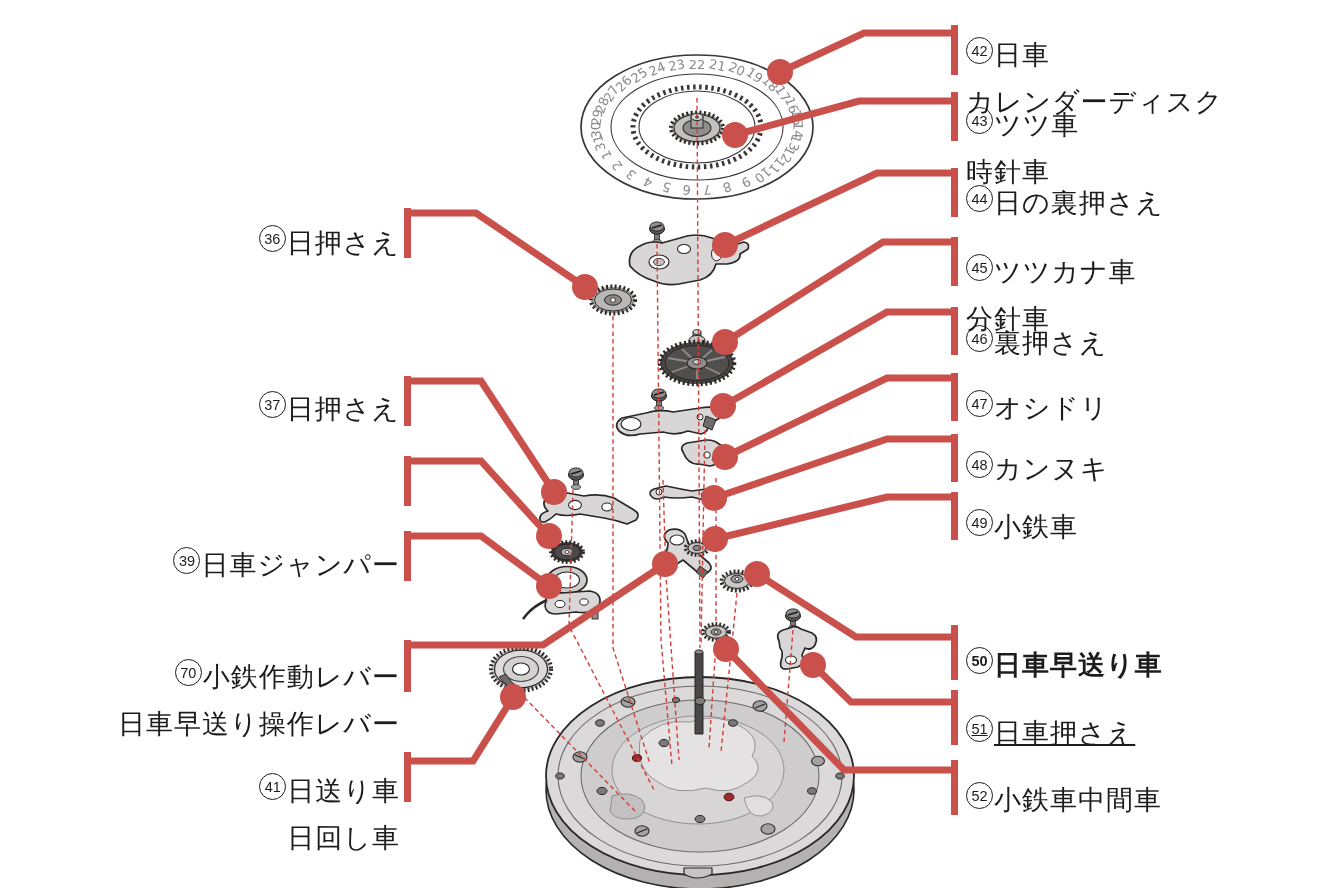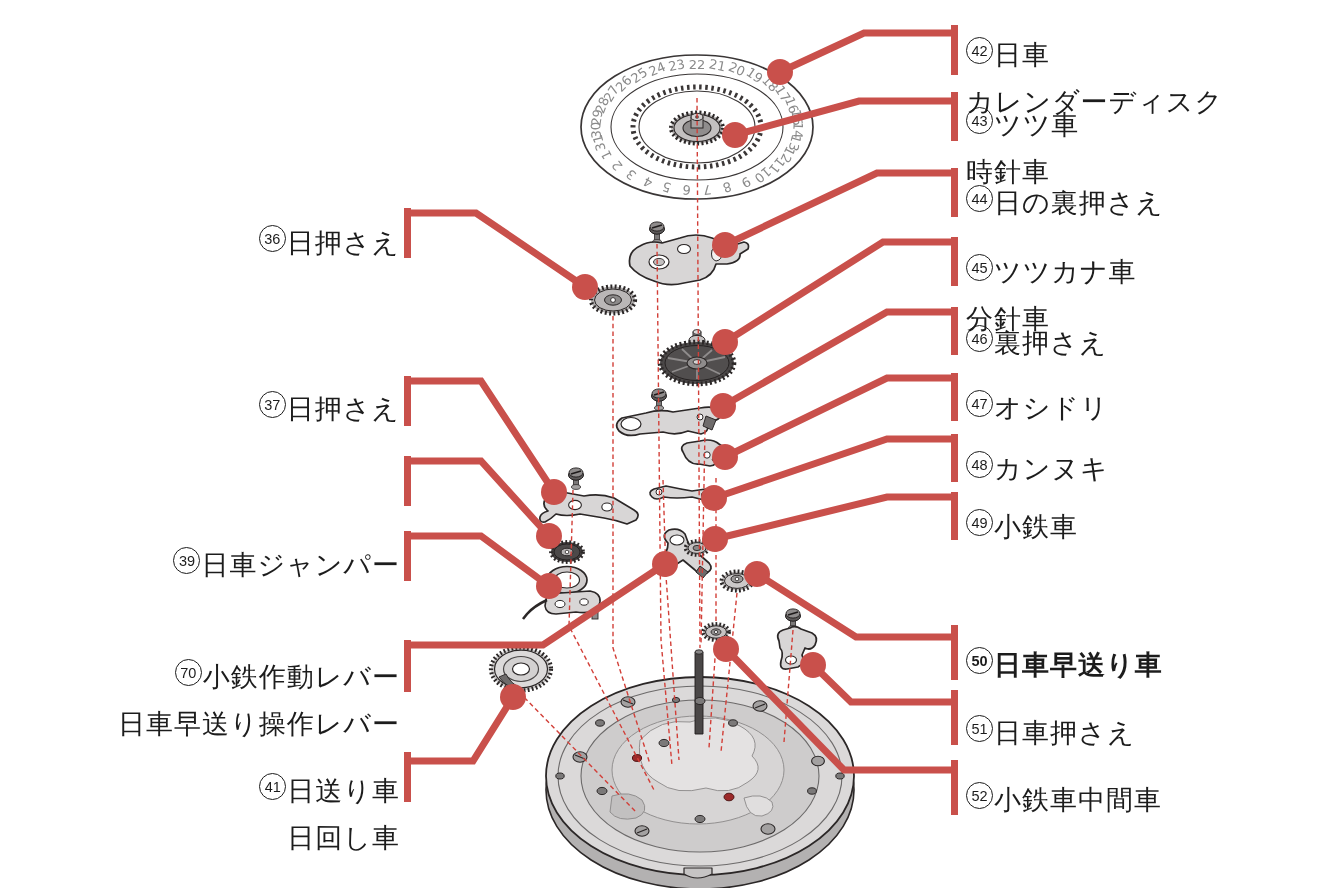--- a/index.html
+++ b/index.html
@@ -431,21 +431,21 @@
           <span class="circnum">49</span>
           <span>小鉄車</span>
         </div>
       </div>
       <div class="plabel right" style="top: 633px; left: 966px; font-weight: bold;">
         <div class="line">
           <span class="circnum">50</span>
           <span>日車早送り車</span>
         </div>
       </div>
-      <div class="plabel right" style="top: 701px; left: 966px;">
+      <div class="plabel right" style="top: 701px; left: 966px; text-decoration: underline;">
         <div class="line">
           <span class="circnum">51</span>
           <span>日車押さえ</span>
         </div>
       </div>
       <div class="plabel right" style="top: 768px; left: 966px;">
         <div class="line">
           <span class="circnum">52</span>
           <span>小鉄車中間車</span>
         </div>

